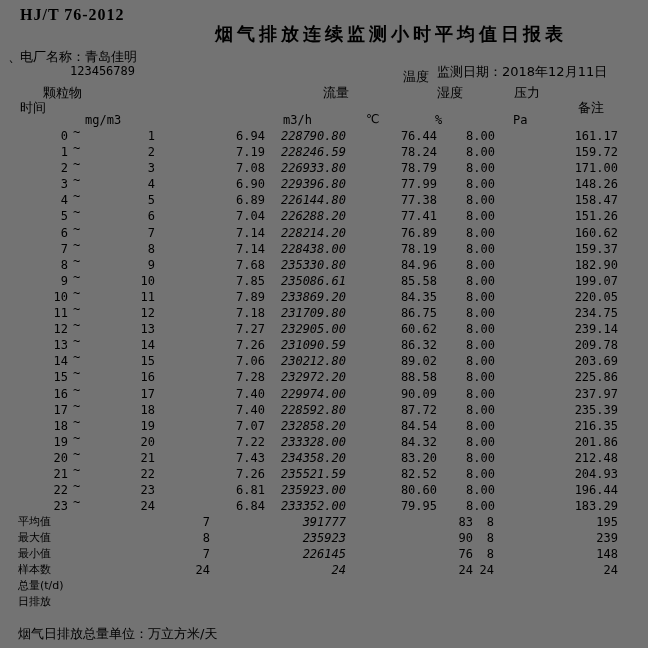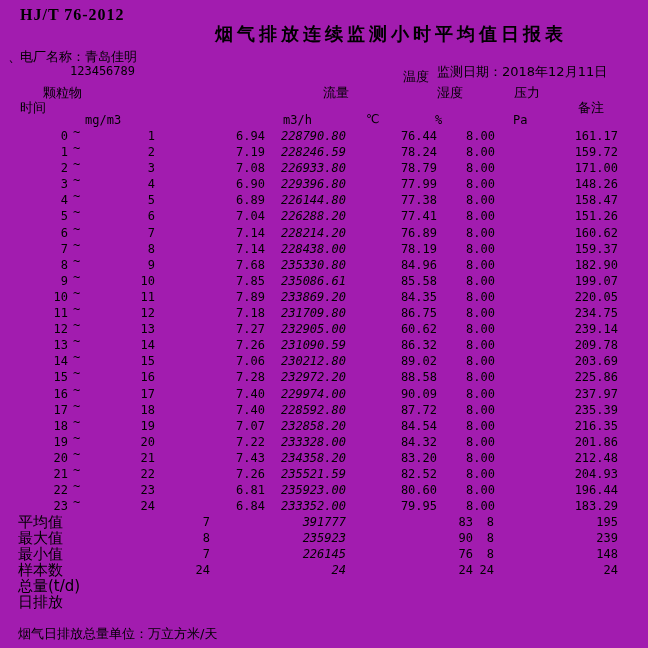--- a/index.html
+++ b/index.html
@@ -1,18 +1,18 @@
 <!DOCTYPE html>
 <html><head>
 <meta charset="utf-8">
 <style>
   html,body { margin:0; padding:0; background:#fff; }
   .page {
     position:relative; width:648px; height:648px;
-    background:#a21caf; color:#000000; overflow:hidden;
+    background:#737373; color:#000000; overflow:hidden;
     font-family:"DejaVu Sans", sans-serif;
   }
   .abs { position:absolute; white-space:nowrap; }
   .std-code {
     left:20px; top:6px;
     font-family:"Liberation Serif","DejaVu Serif",serif;
     font-weight:bold; font-size:16px; letter-spacing:1px;
   }
   .title {
     left:215px; top:22px;
@@ -46,21 +46,21 @@
   .c-start    { width:68px; }
   .c-tilde    { left:73px; width:14px; text-align:left; top:-4px; }
   .c-end      { width:155px; }
   .c-pm       { width:265px; }
   .c-flow     { width:346px;font-style:italic; }
   .c-temp     { width:437px; }
   .c-humidity { width:495px; }
   .c-pressure { width:576px;padding-left:42px; }
   .c-label {
     left:18px; width:auto; text-align:left;
-    font-family:"DejaVu Sans",sans-serif; font-size:15px;
+    font-family:"DejaVu Sans",sans-serif; font-size:11px;
   }
   .sum .c-pm       { width:210px; }
   .sum .c-flow     { width:346px; }
   .sum .c-temp     { width:433px;padding-left:40px; }
   .sum .c-humidity { width:494px; }
   .sum .c-pressure { width:576px; }
   .footer-note { left:18px; top:625px; }
 </style>
 </head>
 <body>

